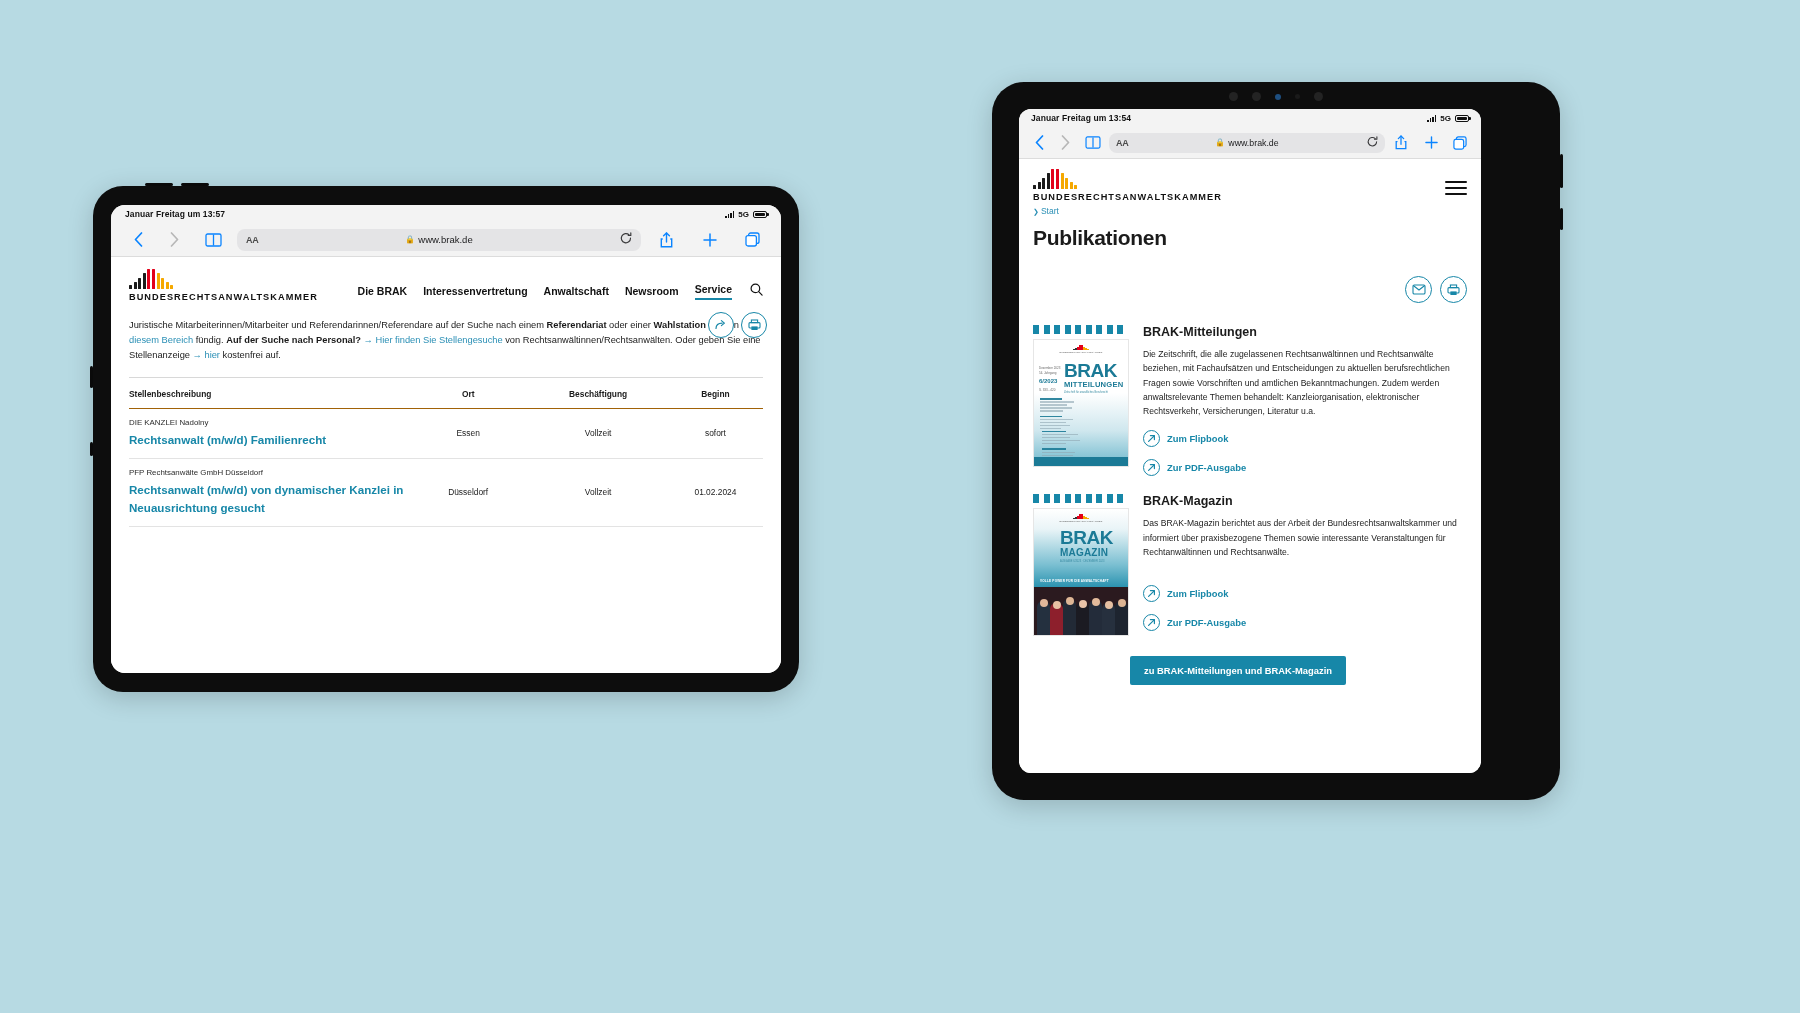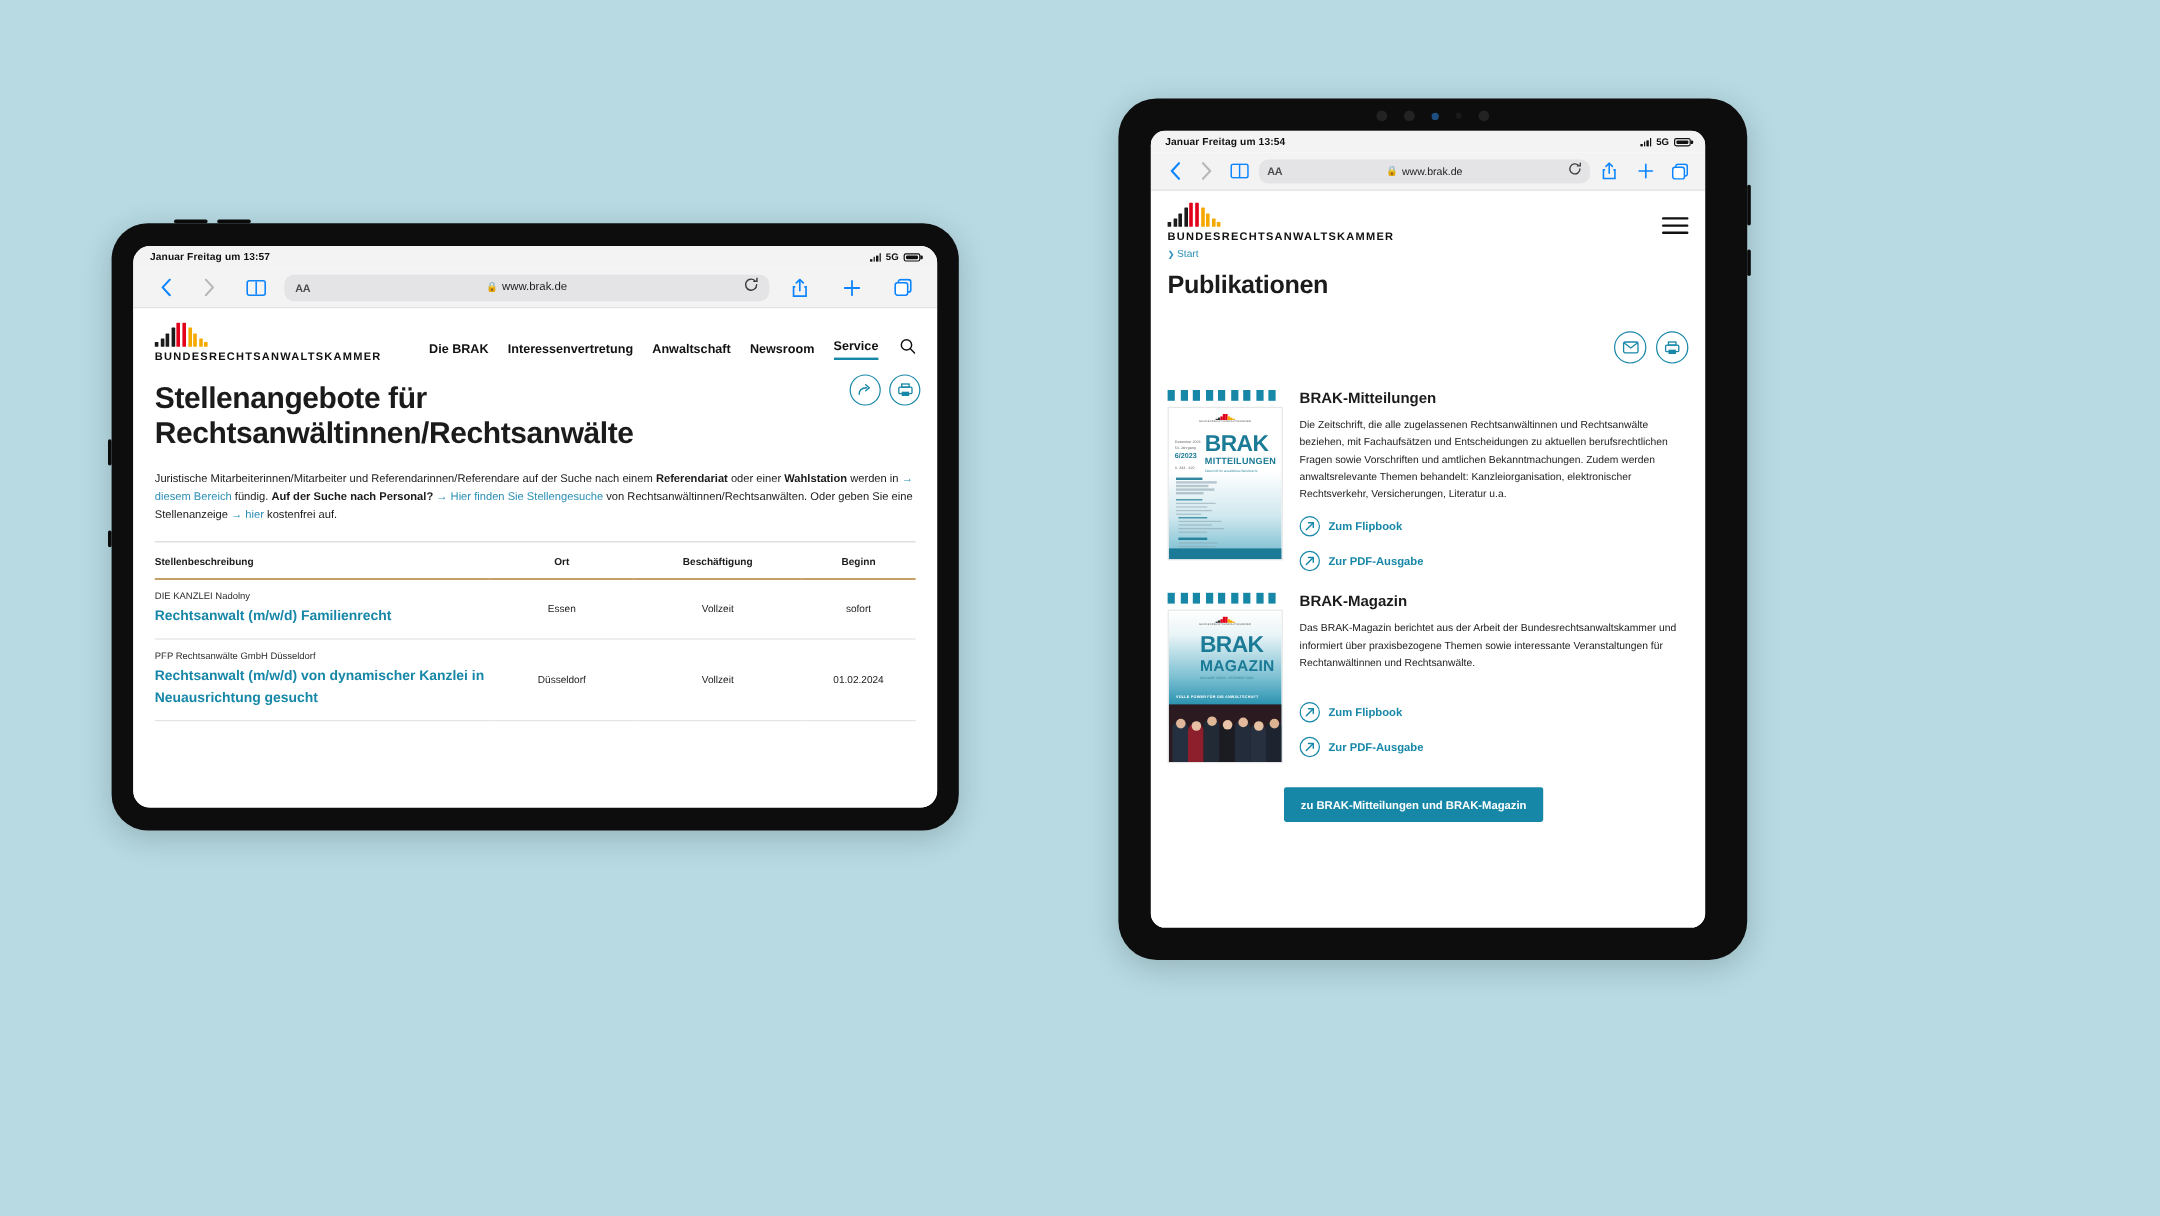--- a/index.html
+++ b/index.html
@@ -21,21 +21,21 @@
     position: absolute;
     background: #ffffff;
     overflow: hidden;
   }
 
   
   #tablet-left { left: 93px; top: 186px; width: 706px; height: 506px; border-radius: 30px; }
   #screen-left { left: 18px; top: 19px; width: 670px; height: 468px; border-radius: 14px; }
 
   
-  #tablet-right { left: 932px; top: 82px; width: 524px; height: 718px; border-radius: 32px; }
+  #tablet-right { left: 992px; top: 82px; width: 568px; height: 718px; border-radius: 32px; }
   #screen-right { left: 27px; top: 27px; width: 462px; height: 664px; border-radius: 12px; }
 
   
   .cam-row { position:absolute; top:10px; left:0; width:100%; display:flex; justify-content:center; gap:14px; align-items:center; }
   .cam { width:9px; height:9px; border-radius:50%; background:#232323; }
   .cam.small { width:5px; height:5px; background:#1a1a1a; }
   .cam.blue { width:6px; height:6px; background:#1e4f80; }
 
   
   .sbtn { position:absolute; background:#0a0a0a; border-radius:2px; }
@@ -323,24 +323,20 @@
           </span>
           <span class="circ-btn">
             <svg width="13" height="12" viewBox="0 0 13 12">
                 <rect x="1" y="3.6" width="11" height="5.4" rx="1" stroke="currentColor" stroke-width="1.1" fill="none"></rect>
                 <rect x="3.4" y="1" width="6.2" height="2.6" stroke="currentColor" stroke-width="1.1" fill="none"></rect>
                 <rect x="3.4" y="7.4" width="6.2" height="3.6" fill="currentColor"></rect>
               </svg>
           </span>
         </div>
 
-        <h1 class="page-title">
-          <span>Stellenangebote für</span><br>
-          <span>Rechtsanwältinnen/Rechtsanwälte</span>
-        </h1>
 
         <p class="intro"><span>Juristische Mitarbeiterinnen/Mitarbeiter und Referendarinnen/Referendare auf der Suche nach einem </span><b>Referendariat</b><span> oder einer </span><b>Wahlstation</b><span> werden in </span><a href="#">→ diesem Bereich</a><span> fündig. </span><b>Auf der Suche nach Personal?</b><span> </span><a href="#">→ Hier finden Sie Stellengesuche</a><span> von Rechtsanwältinnen/Rechtsanwälten. Oder geben Sie eine Stellenanzeige </span><a href="#">→ hier</a><span> kostenfrei auf.</span></p>
 
         <table class="jobs">
           <thead>
             <tr>
               <th class="l c1">Stellenbeschreibung</th>
               <th class="c2">Ort</th>
               <th class="c3">Beschäftigung</th>
               <th class="c4">Beginn</th>
@@ -602,21 +598,21 @@
                   <i style="height:5px;background:#e2001a"></i>
                 <i style="height:5px;background:#e2001a"></i>
                   <i style="height:3.5px;background:#f5a800"></i>
                 <i style="height:2.5px;background:#f5a800"></i>
                   <i style="height:1.5px;background:#f5a800"></i>
               </span>
               <div class="mini-word">BUNDESRECHTSANWALTSKAMMER</div>
             </div>
             <div class="cover-big" style="left:26px; top:20px;">
               <div class="w1">BRAK</div>
-              <div class="w2" style="font-size:13px;">MAGAZIN</div>
+              <div class="w2" style="font-size:10px;">MAGAZIN</div>
               <div class="w3">AUSGABE 6/2023 · DEZEMBER 2023</div>
             </div>
             <div class="mag-tag">VOLLE POWER FÜR DIE ANWALTSCHAFT</div>
             <div class="mag-sub">
               Effizient in der Kanzlei: Wie hilfreich sind „KI-Anwälte“ wirklich?<br>
               Anwältin, Mutter, Unternehmerin: was die Anwaltschaft bewegt.<br>
               Berufsrechtsreform: Alles was Kanzleien jetzt beachten müssen.
             </div>
             <div class="mag-photo">
               <span class="pp" style="left:3px;  width:13px; height:34px; background:#24303f;"></span>

